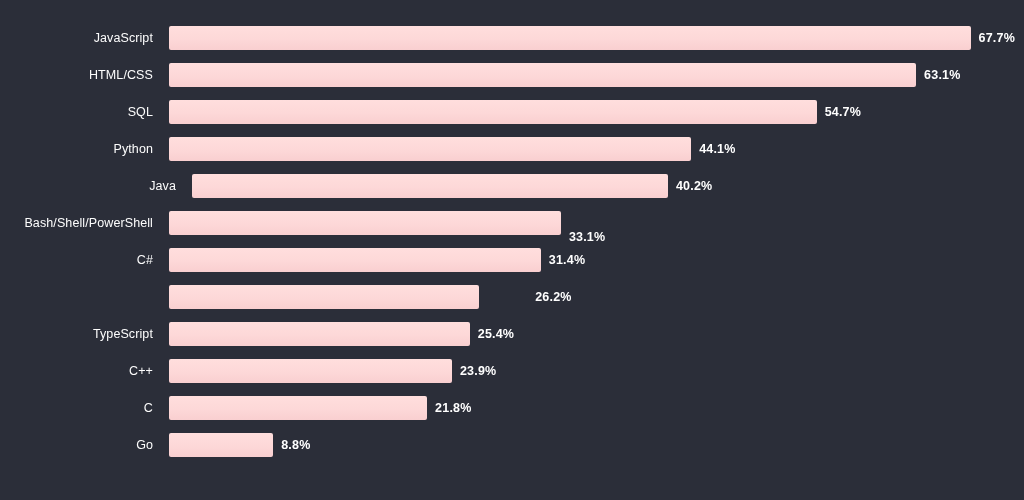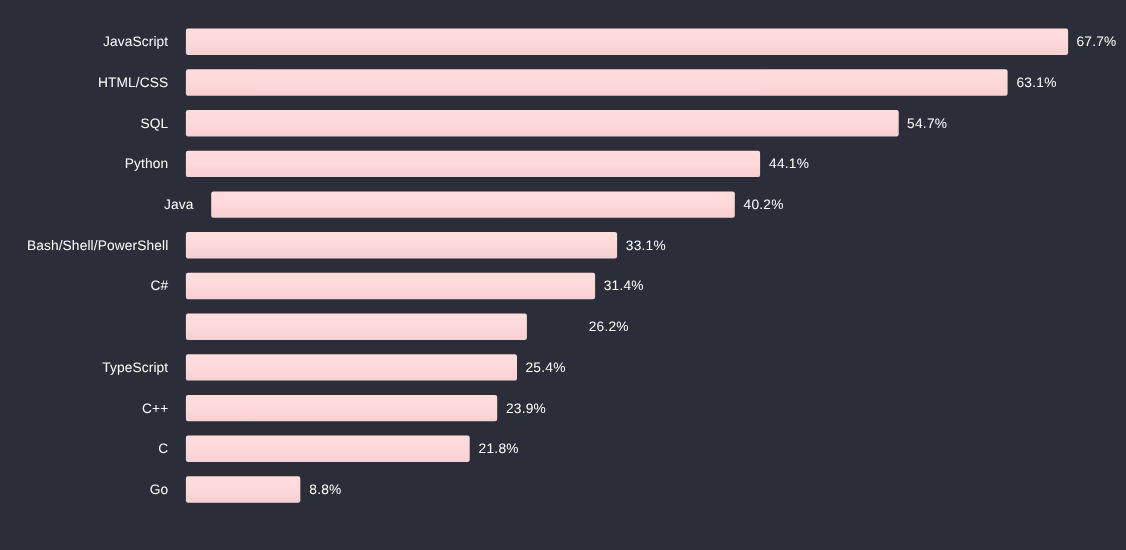--- a/index.html
+++ b/index.html
@@ -52,21 +52,21 @@
     border-radius: 2px;
     box-sizing: border-box;
   }
   .value-label {
     position: absolute;
     top: 0;
     height: 24px;
     line-height: 24px;
     color: #ffffff;
     font-size: 12.5px;
-    font-weight: normal;
+    font-weight: bold;
     font-family: "Liberation Sans", sans-serif;
     white-space: nowrap;
     letter-spacing: 0.2px;
   }
 </style>
 </head>
 <body>
 
 <div id="chart-root">
     <div class="bar-row" style="top: 26px;">
@@ -102,21 +102,21 @@
       <div class="bar-track" style="width: 475.968px;">
         <div class="bar-fill" style="width: 475.968px;"></div>
       </div>
       <div class="value-label" style="left: 646.968px;">40.2%</div>
     </div>
     <div class="bar-row" style="top: 211px; padding-left: 36px;">
       <div class="cat-label">Bash/Shell/PowerShell</div>
       <div class="bar-track" style="width: 391.904px;">
         <div class="bar-fill" style="width: 391.904px;"></div>
       </div>
-      <div class="value-label" style="left: 562.904px;">33.1%</div>
+      <div class="value-label" style="left: 562.904px; margin-top: 14px;">33.1%</div>
     </div>
     <div class="bar-row" style="top: 248px;">
       <div class="cat-label">C#</div>
       <div class="bar-track" style="width: 371.776px;">
         <div class="bar-fill" style="width: 371.776px;"></div>
       </div>
       <div class="value-label" style="left: 542.776px;">31.4%</div>
     </div>
     <div class="bar-row" style="top: 285px;">
       <div class="bar-track" style="width: 310.208px;">

